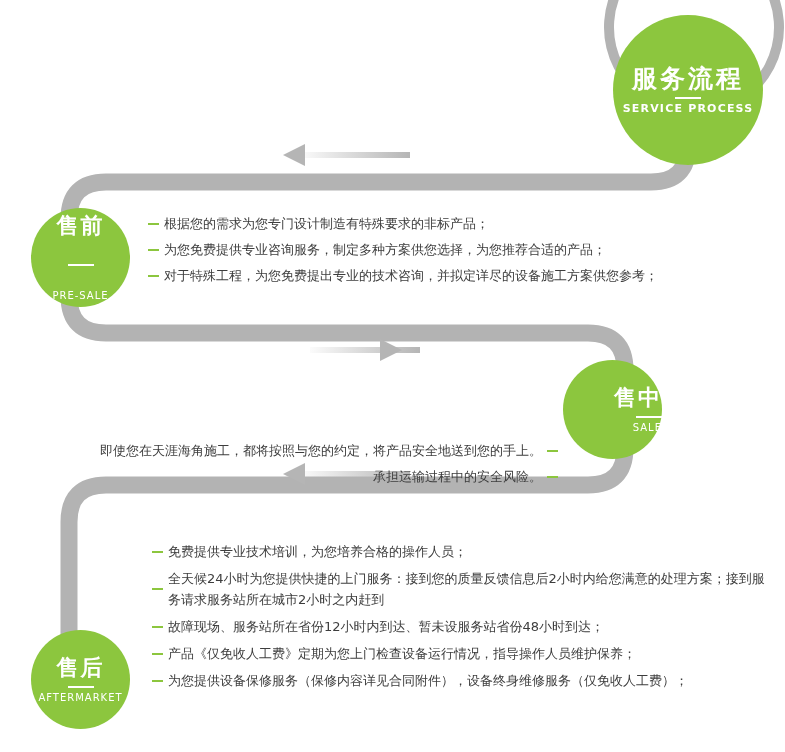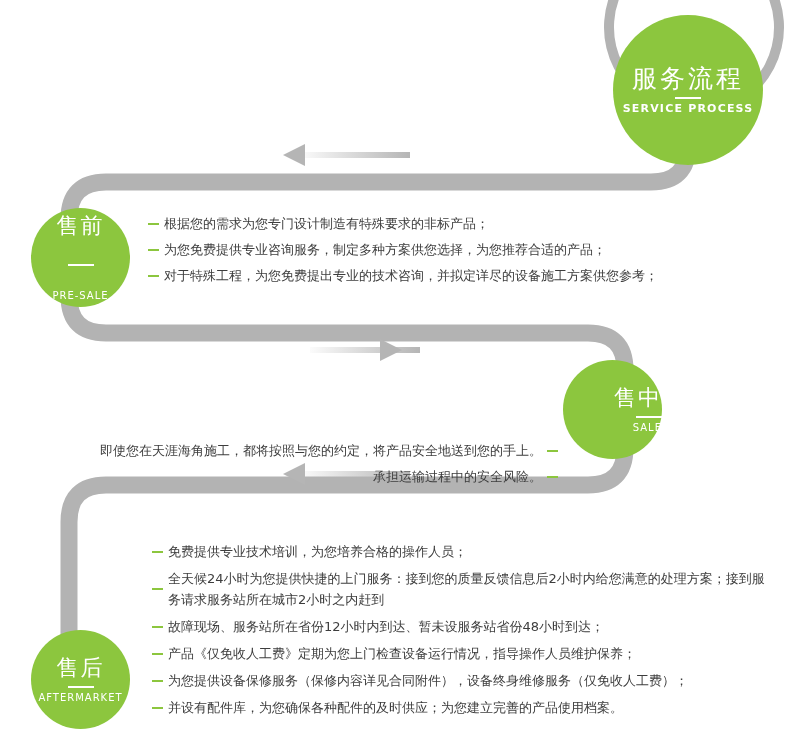--- a/index.html
+++ b/index.html
@@ -33,21 +33,21 @@
     color: #ffffff;
     text-align: center;
     display: flex;
     flex-direction: column;
     align-items: center;
     justify-content: center;
     box-sizing: border-box;
   }
   .badge .cn {
     font-size: 22px;
-    font-weight: normal;
+    font-weight: bold;
     letter-spacing: 2px;
     line-height: 1.1;
   }
   .badge .rule {
     width: 26px;
     height: 2px;
     background: #ffffff;
     margin: 5px 0 4px 0;
   }
   .badge .en {
@@ -252,16 +252,15 @@
     <div class="rule"></div>
     <div class="en">AFTERMARKET</div>
   </div>
 
   <div class="text-block list-left" id="block-aftermarket">
     <div class="line">免费提供专业技术培训，为您培养合格的操作人员；</div>
     <div class="line two-row">全天候24小时为您提供快捷的上门服务：接到您的质量反馈信息后2小时内给您满意的处理方案；接到服务请求服务站所在城市2小时之内赶到</div>
     <div class="line">故障现场、服务站所在省份12小时内到达、暂未设服务站省份48小时到达；</div>
     <div class="line">产品《仅免收人工费》定期为您上门检查设备运行情况，指导操作人员维护保养；</div>
     <div class="line">为您提供设备保修服务（保修内容详见合同附件），设备终身维修服务（仅免收人工费）；</div>
-    <div class="line">并设有配件库，为您确保各种配件的及时供应；为您建立完善的产品使用档案。</div>
   </div>
 
 </div>
 
 </body></html>

